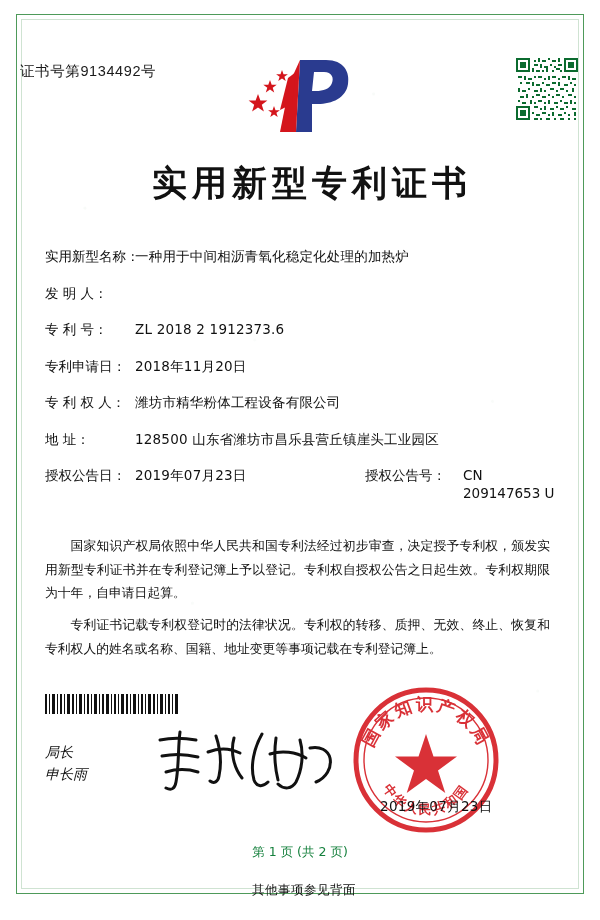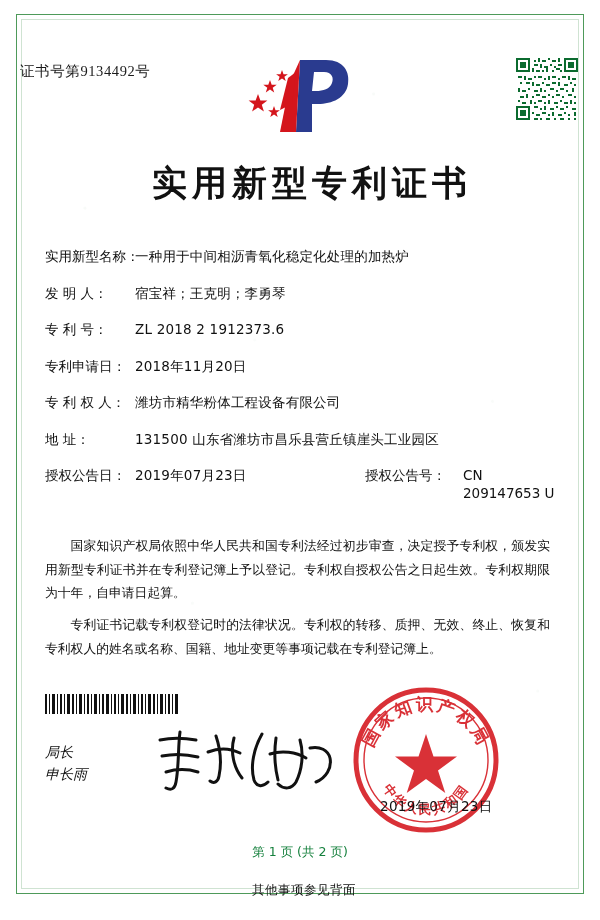--- a/index.html
+++ b/index.html
@@ -60,21 +60,21 @@
 
   
   #cert-no {
     position: absolute;
     left: 20px;
     top: 62px;
     font-size: 14.5px;
     color: #1a1a1a;
     letter-spacing: .6px;
     white-space: nowrap;
-    font-family: Liberation Serif, serif;
+    font-family: Liberation Sans, sans-serif;
   }
 
   
   #qr {
     position: absolute;
     right: 22px;
     top: 58px;
     width: 62px;
     height: 62px;
   }
@@ -378,37 +378,36 @@
 
   <div id="title">实用新型专利证书</div>
 
   <div id="fields">
     <div class="field-row">
       <span class="field-label">实用新型名称：</span>
       <span class="field-value">一种用于中间相沥青氧化稳定化处理的加热炉</span>
     </div>
     <div class="field-row">
       <span class="field-label">发 明 人：</span>
-      <span class="field-value">宿宝祥；王克明；李勇琴</span>
     </div>
     <div class="field-row">
       <span class="field-label">专 利 号：</span>
       <span class="field-value">ZL 2018 2 1912373.6</span>
     </div>
     <div class="field-row">
       <span class="field-label">专利申请日：</span>
       <span class="field-value">2018年11月20日</span>
     </div>
     <div class="field-row">
       <span class="field-label">专 利 权 人：</span>
       <span class="field-value">潍坊市精华粉体工程设备有限公司</span>
     </div>
     <div class="field-row">
       <span class="field-label">地 址：</span>
-      <span class="field-value">131500 山东省潍坊市昌乐县营丘镇崖头工业园区</span>
+      <span class="field-value">128500 山东省潍坊市昌乐县营丘镇崖头工业园区</span>
     </div>
     <div class="field-row dual">
       <span class="field-label">授权公告日：</span>
       <span class="field-value">2019年07月23日</span>
       <span class="field-label2">授权公告号：</span>
       <span class="field-value2">CN 209147653 U</span>
     </div>
   </div>
 
   <div id="paras">

